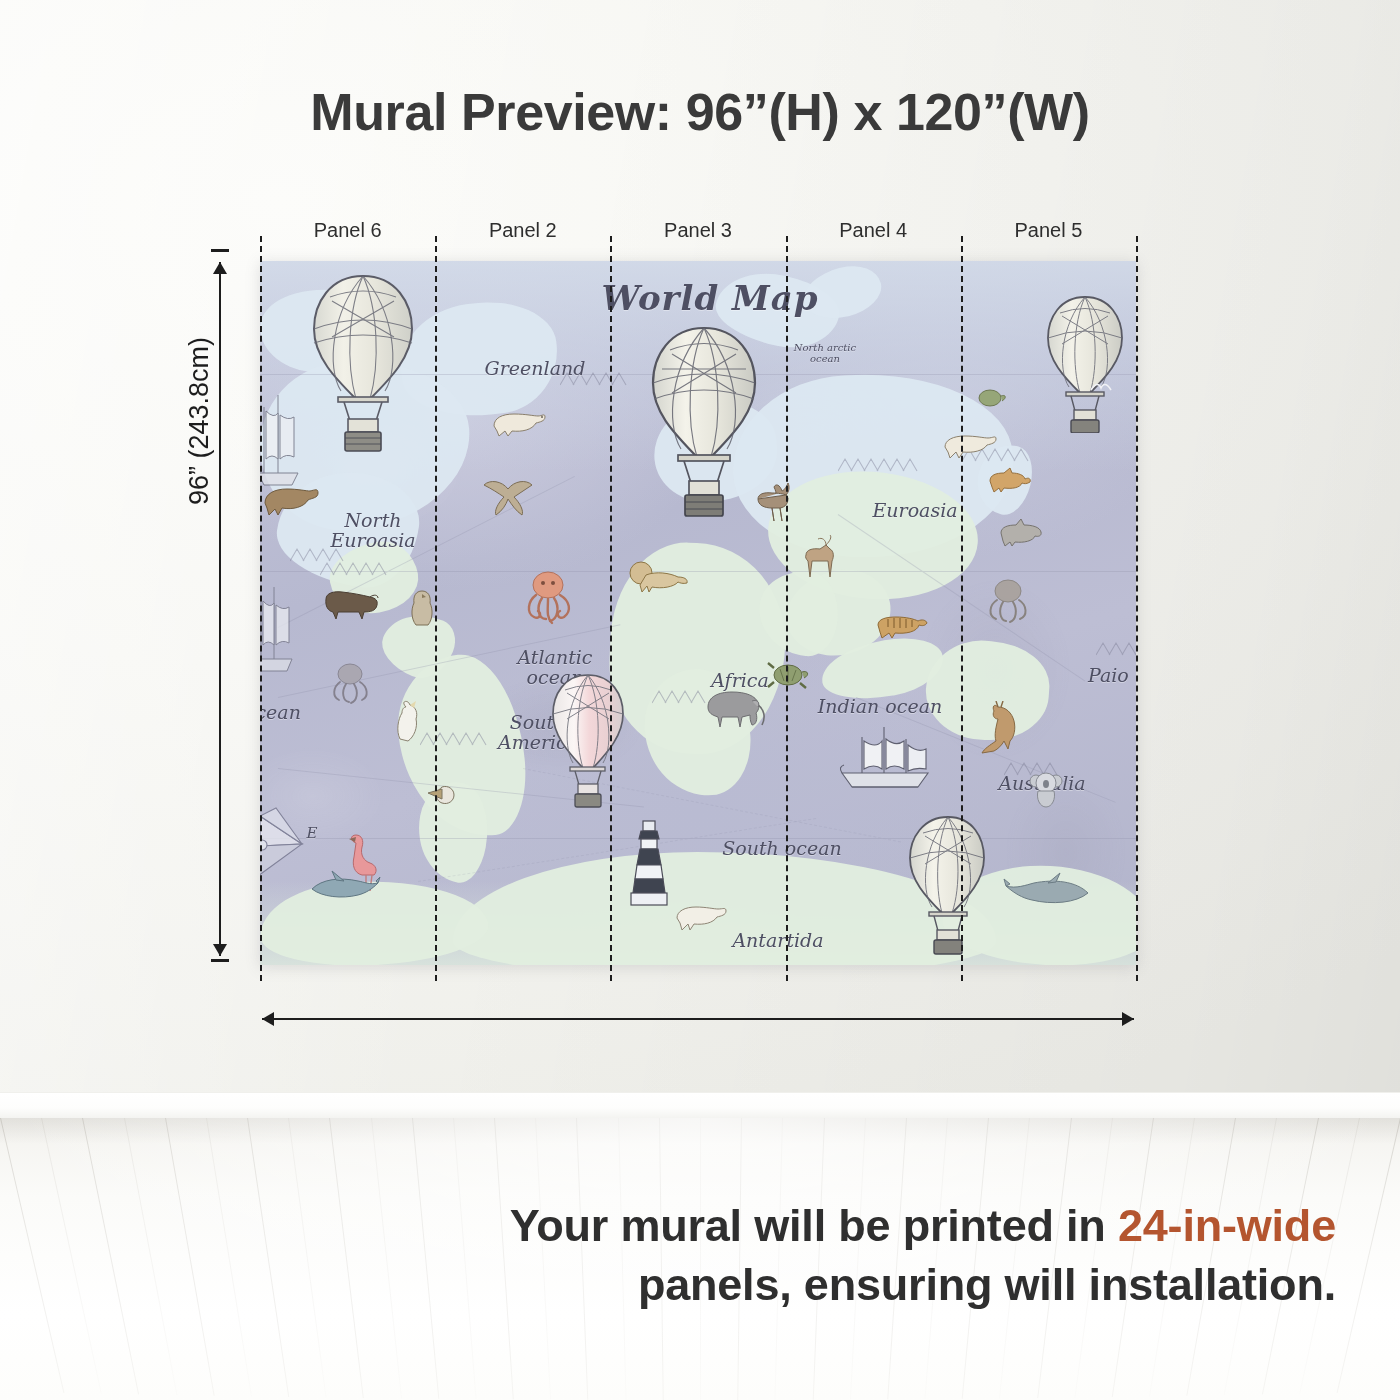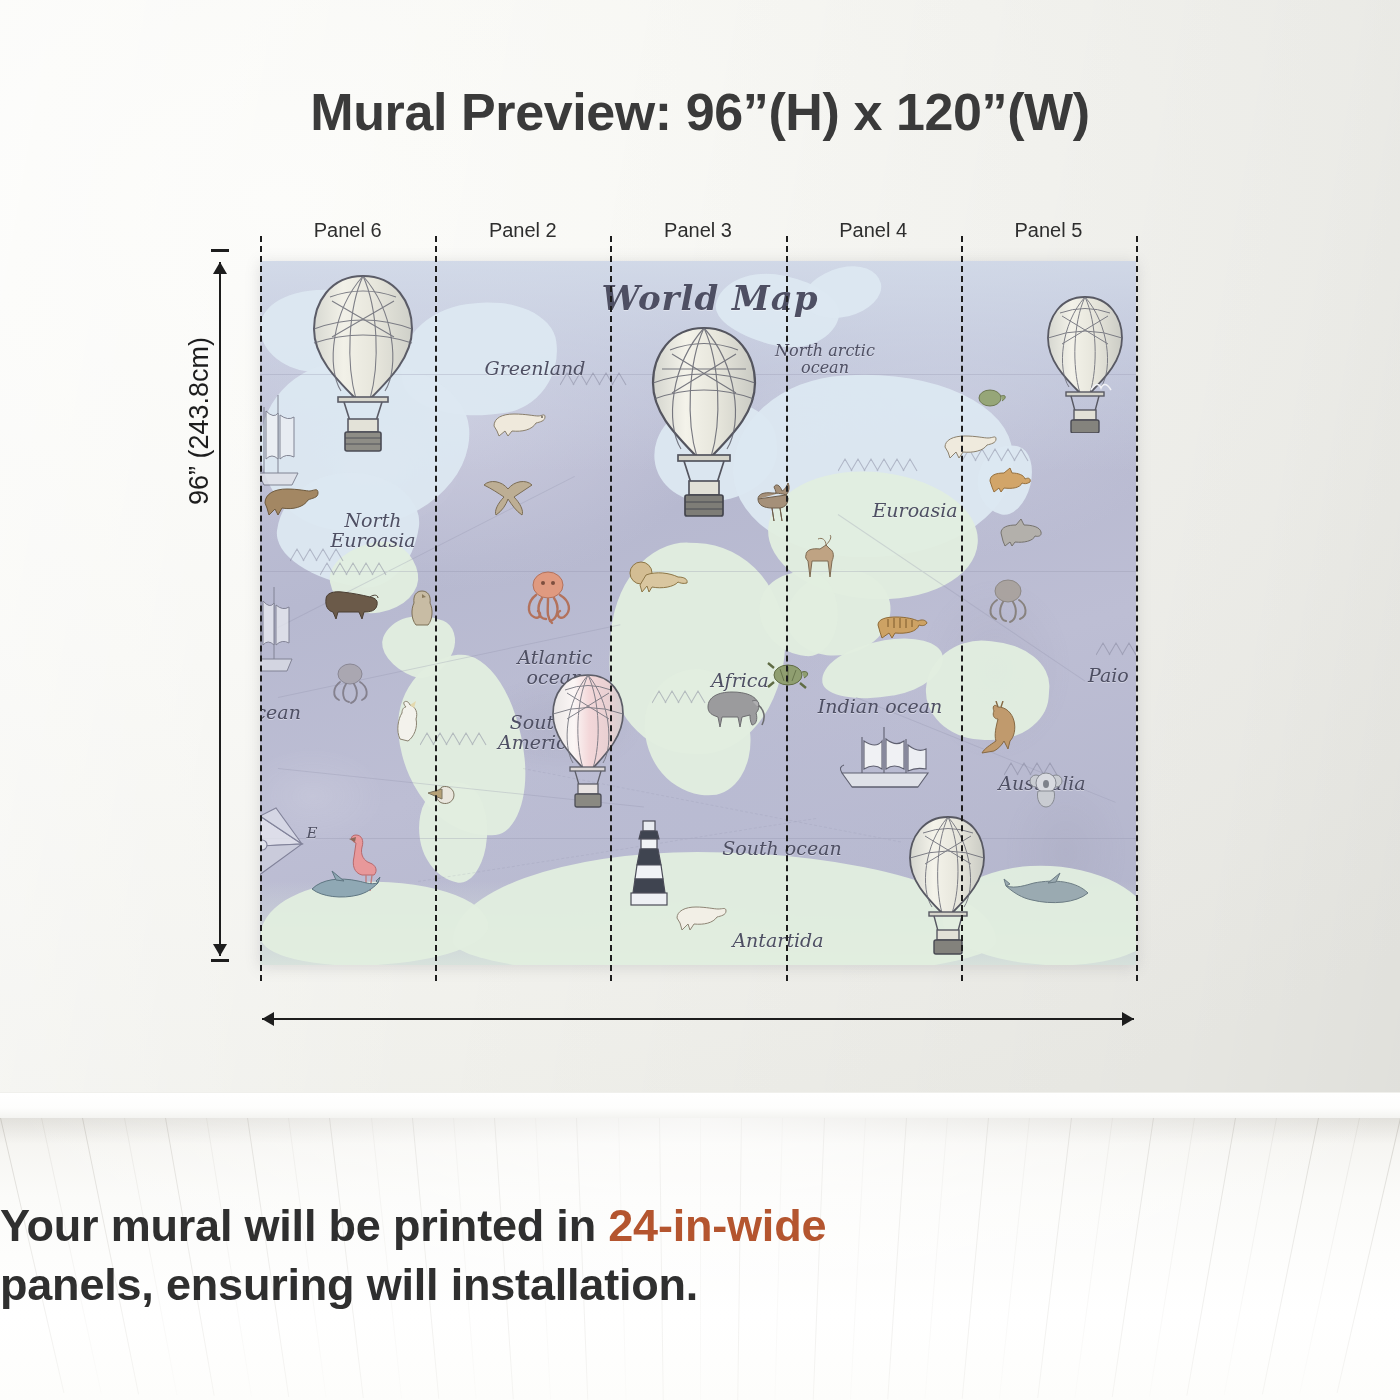--- a/index.html
+++ b/index.html
@@ -109,21 +109,21 @@
   .map-script {
     position:absolute; color:#4e4f63;
     font-family:"DejaVu Serif", serif; font-style:italic;
     text-align:center; line-height:1.05;
     text-shadow:0 1px 0 rgba(255,255,255,.35);
     white-space:pre-line;
     pointer-events:none;
   }
   .map-title-script { font-size:34px; letter-spacing:1px; font-weight:bold; }
   .lbl-lg { font-size:19px; }
-  .lbl-md { font-size:16px; }
+  .lbl-md { font-size:10px; }
 
   
   .balloon { position:absolute; }
   .balloon svg { display:block; }
 
   
   .animal { position:absolute; font-size:0; line-height:0; }
   .animal svg { display:block; }
 
   
@@ -162,21 +162,21 @@
     font-size:27px; color:#1d1d1d;
   }
   .dim-h-label span {
     background:radial-gradient(60% 90% at 50% 50%, #f7f7f3 55%, rgba(247,247,243,0) 100%);
     padding:0 26px;
   }
 
   
   .caption {
     position:absolute; left:0; top:1196px; width:1336px;
-    text-align:left; font-size:45px; font-weight:bold; color:#2f2f2f;
+    text-align:right; font-size:45px; font-weight:bold; color:#2f2f2f;
     line-height:1.32; letter-spacing:-.2px;
   }
   .caption .hl { color:#b4552f; }
 </style>
 </head>
 <body>
 
 <div class="wall">
   <div class="wall-sheen"></div>
 </div>

